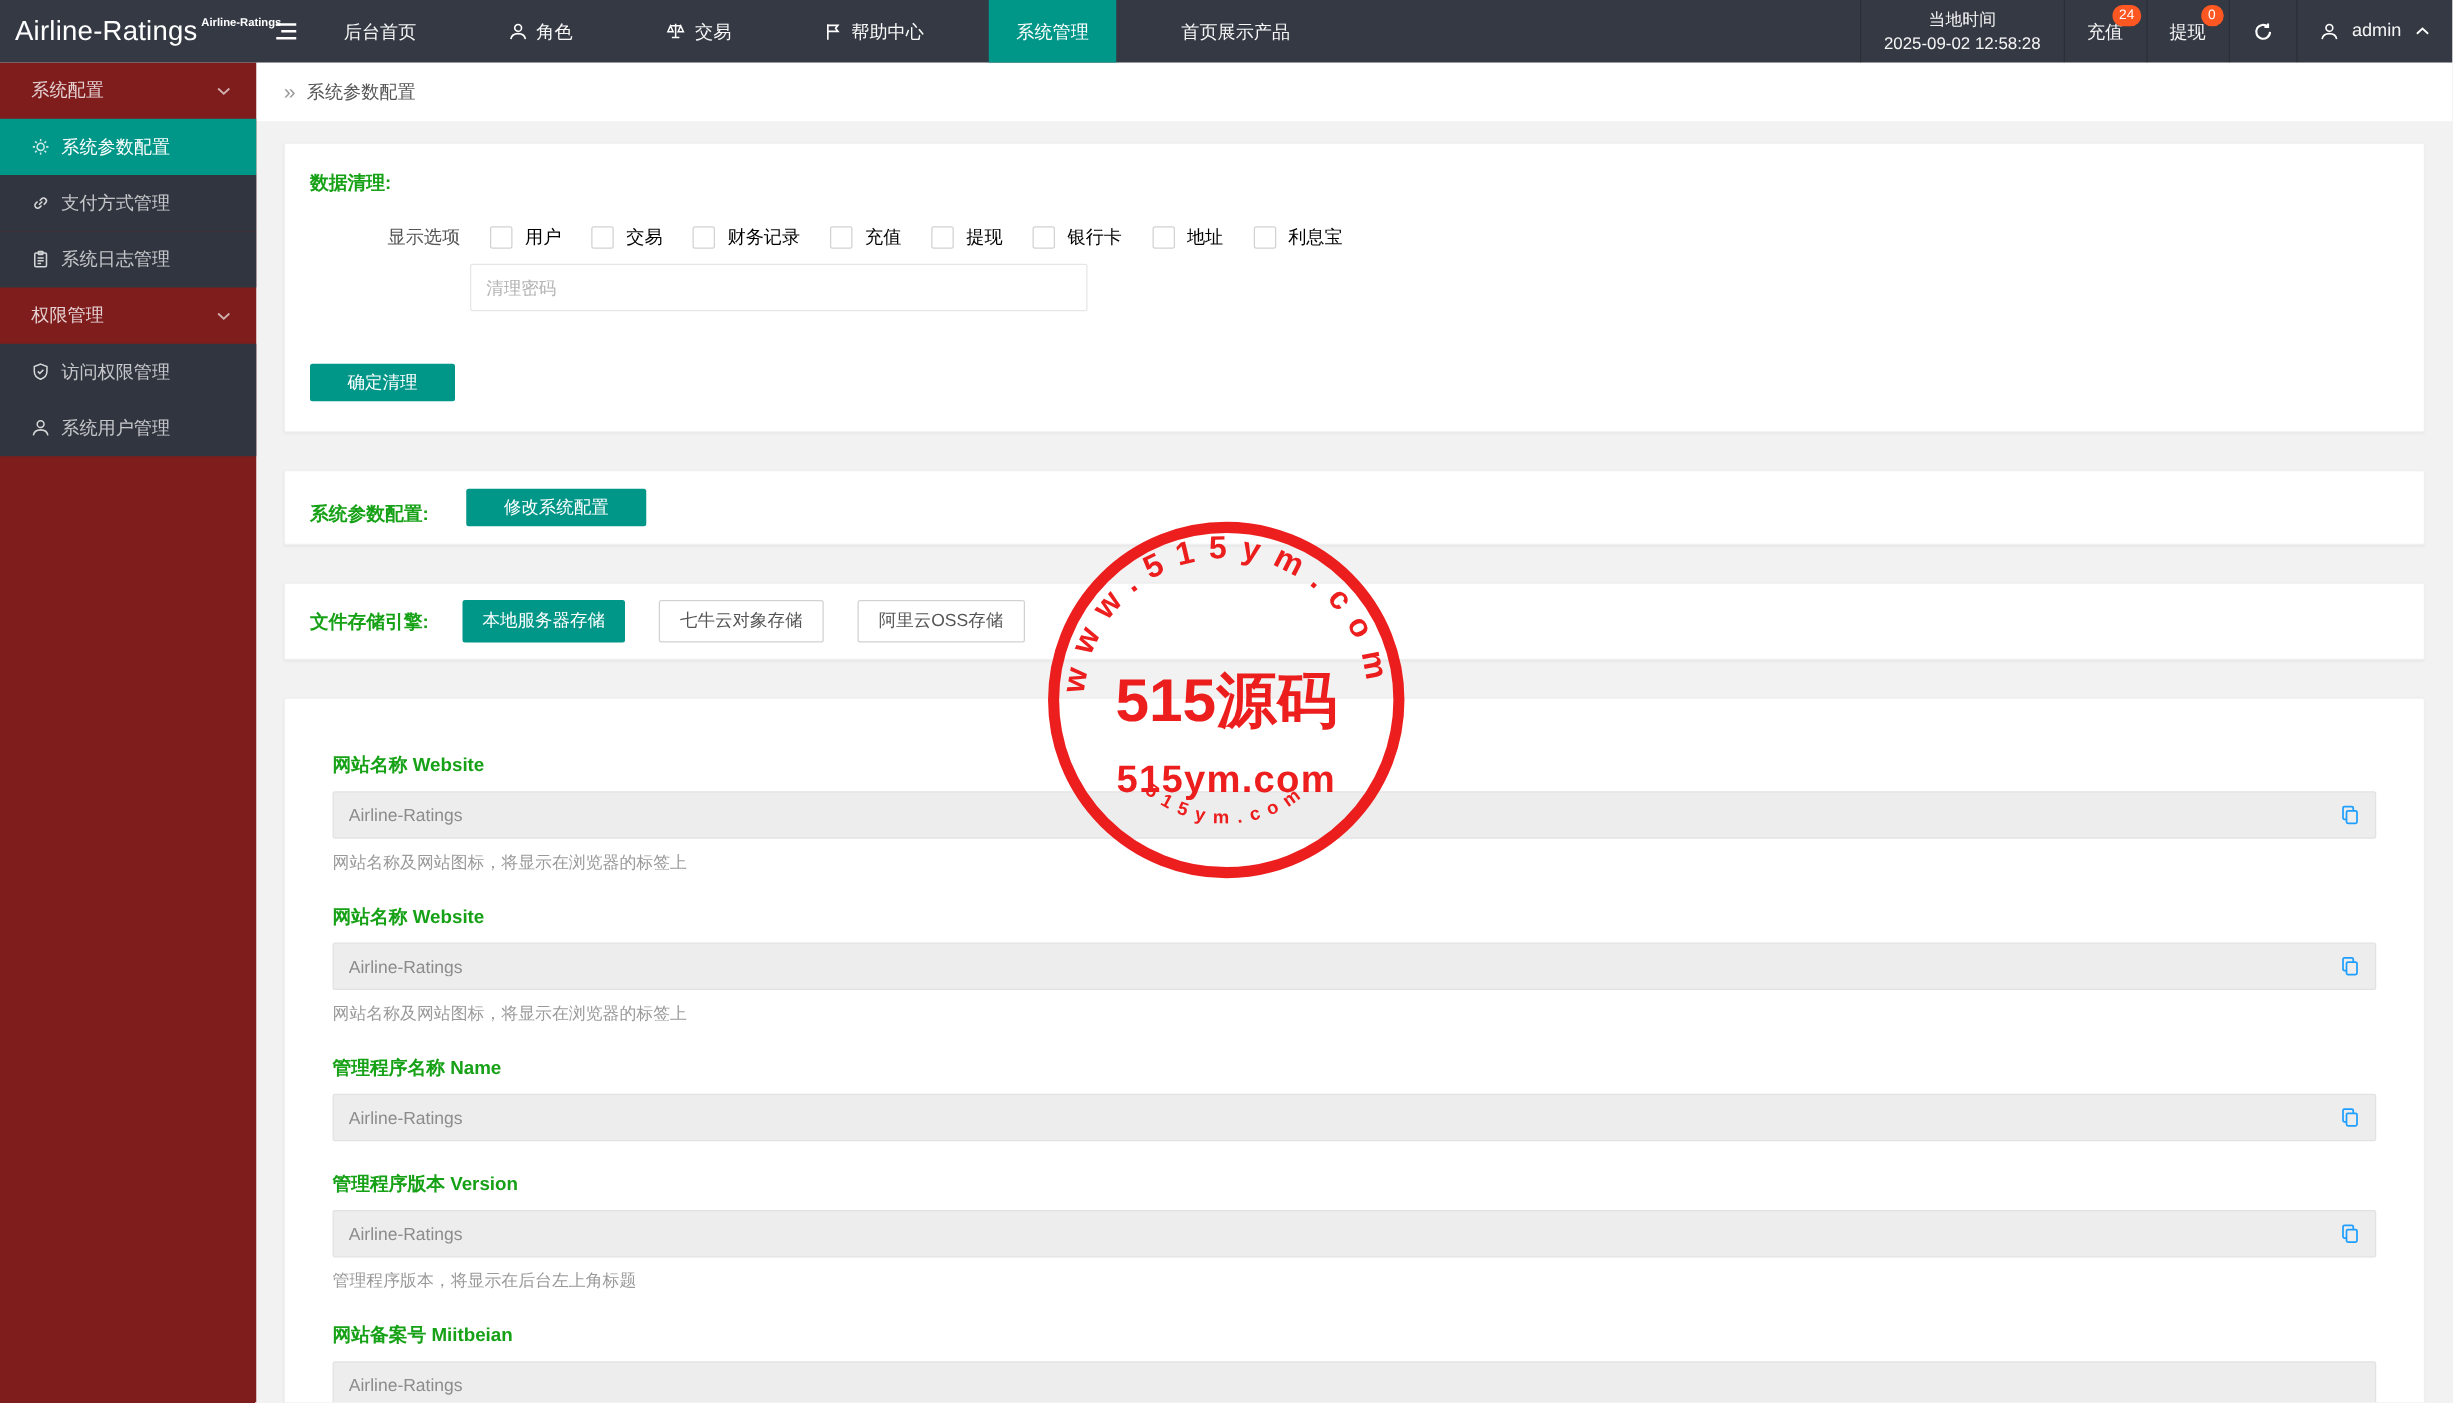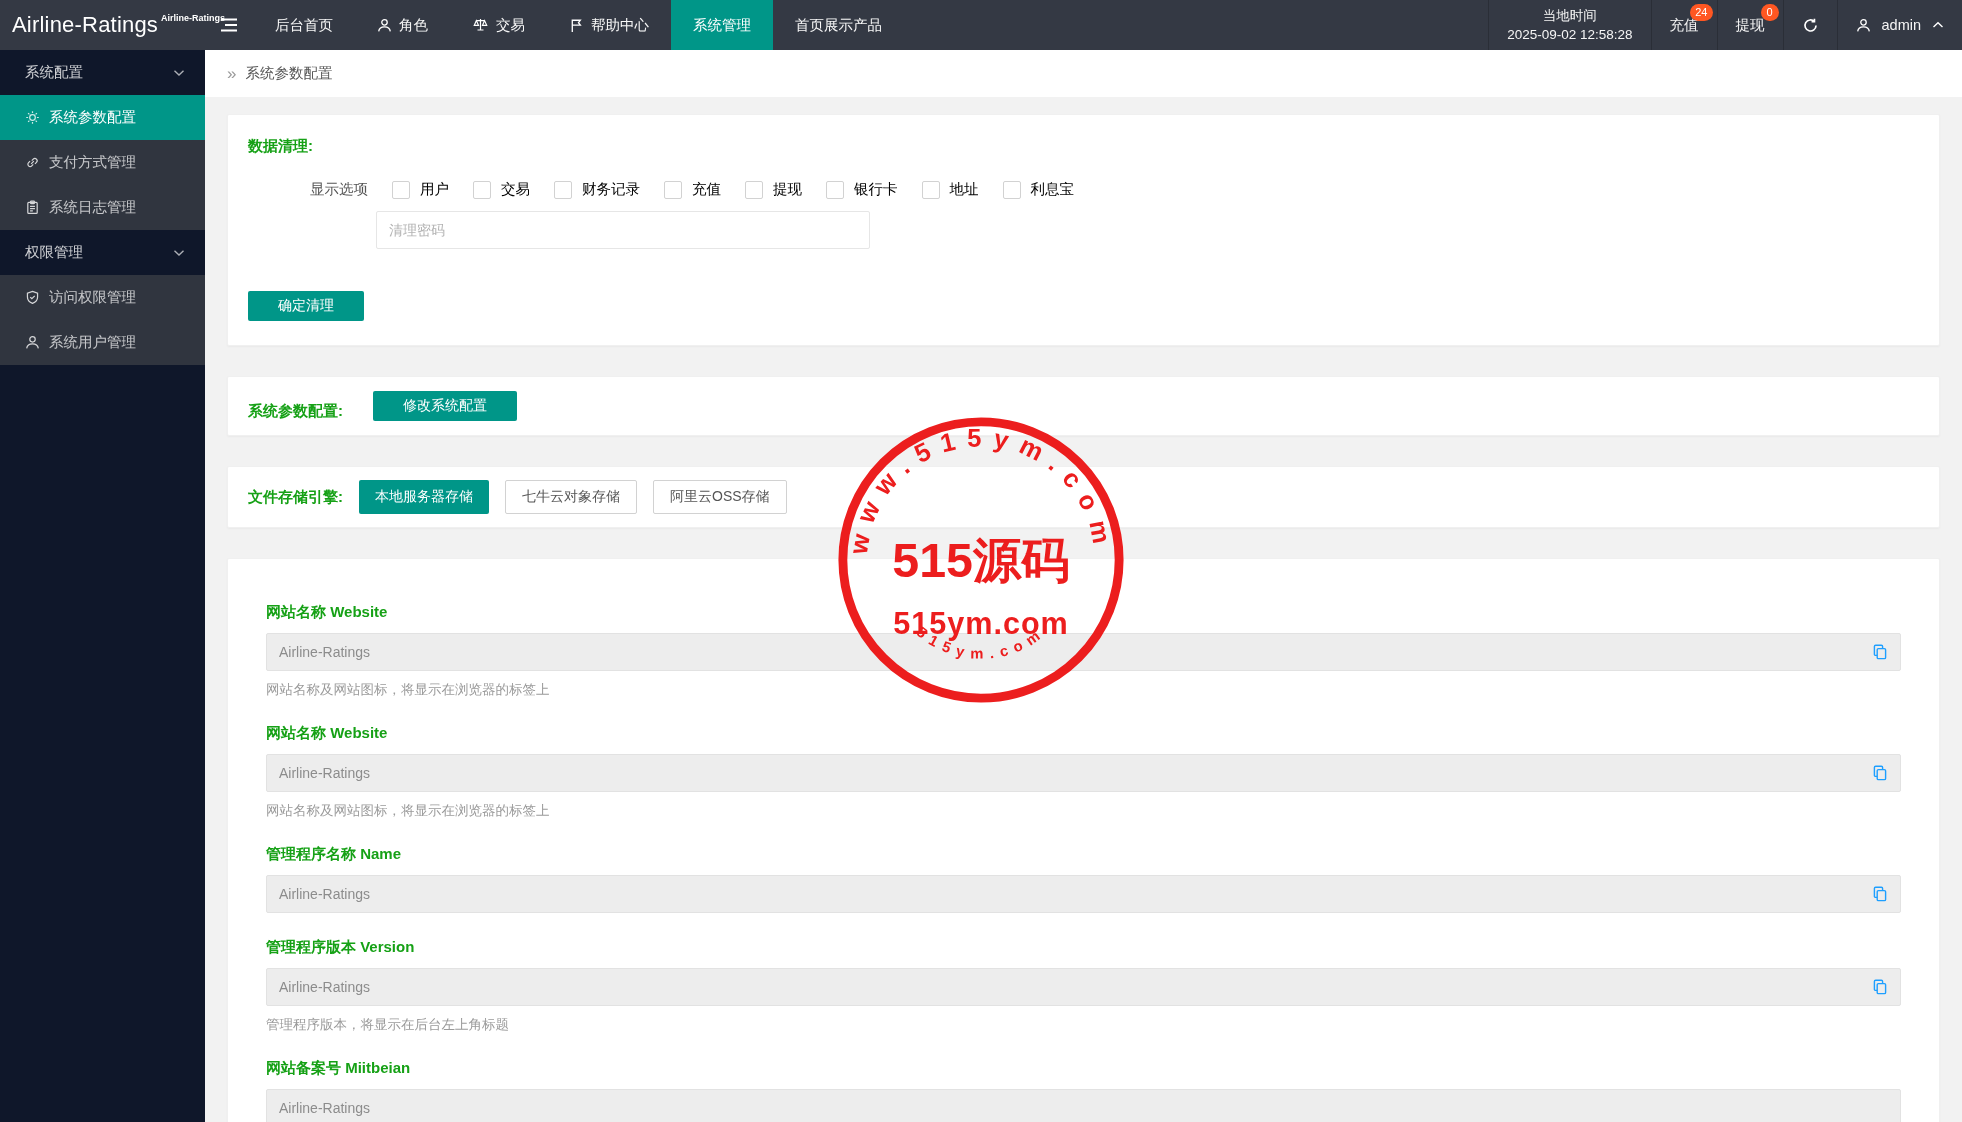--- a/index.html
+++ b/index.html
@@ -19,21 +19,21 @@
   }
   .logo {
     width: 205px; display: flex; align-items: center; padding-left: 12px;
     color: #fff; white-space: nowrap;
   }
   .logo-main { font-size: 22px; font-weight: 500; letter-spacing: .2px; }
   .logo-sup { font-size: 9px; margin-left: 3px; margin-top: -14px; font-weight: 700; }
   .nav-toggle {
     width: 48px; display: flex; align-items: center; justify-content: center; cursor: pointer;
   }
-  .nav-items { display: flex; align-items: stretch; }
+  .nav-items { display: flex; align-items: stretch; gap: 30px; }
   .nav-item {
     display: flex; align-items: center; gap: 7px;
     padding: 0 22px; font-size: 14.5px; color: #f8f8f8; cursor: pointer; white-space: nowrap;
   }
   .nav-item.active { background: #009688; color: #fff; }
   .hdr-right { margin-left: auto; display: flex; align-items: stretch; }
   .hdr-cell {
     display: flex; align-items: center; padding: 0 18px; position: relative;
     font-size: 14.5px; color: #f5f5f5; cursor: pointer; white-space: nowrap;
     border-left: 1px solid rgba(0,0,0,.18);
@@ -42,21 +42,21 @@
   .badge {
     position: absolute; top: 4px; right: 4px;
     min-width: 18px; height: 17px; line-height: 17px; padding: 0 5px;
     background: #ff5722; color: #fff; font-size: 11px; border-radius: 9px; text-align: center;
   }
   .admin-cell { gap: 11px; }
 
   
   .sidebar {
     position: absolute; top: 50px; left: 0; bottom: 0; width: 205px;
-    background: #0f172a; z-index: 10;
+    background: #7f1d1d; z-index: 10;
   }
   .side-section-title {
     height: 45px; display: flex; align-items: center;
     padding: 0 20px 0 25px; color: rgba(255,255,255,.8); font-size: 14.5px; cursor: pointer;
   }
   .side-section-title .chev { margin-left: auto; opacity: .65; }
   .side-item {
     height: 45px; display: flex; align-items: center; gap: 9px;
     padding-left: 25px; background: #30353f;
     color: rgba(255,255,255,.72); font-size: 14.5px; cursor: pointer;
@@ -101,21 +101,21 @@
   .btn {
     display: inline-flex; align-items: center; justify-content: center;
     height: 30px; padding: 0 30px; border-radius: 2px; border: none;
     background: #009688; color: #fff; font-size: 14px; cursor: pointer; white-space: nowrap;
     font-family: "Liberation Sans", "DejaVu Sans", sans-serif;
   }
   .cleanup-submit { margin-top: 42px; }
 
   .card-params { padding: 14px 20px; display: flex; align-items: flex-end; gap: 30px; }
 
-  .card-storage { padding: 13px 20px; display: flex; align-items: center; gap: 16px; }
+  .card-storage { padding: 13px 20px; display: flex; align-items: center; gap: 27px; }
   .btn-storage { height: 34px; padding: 0 16px; font-size: 14px; }
   .btn-outline {
     background: #fff; color: #555; border: 1px solid #d2d2d2;
   }
 
   .card-form { padding: 44px 38px 30px; }
   .field { margin-bottom: 25px; }
   .field-label { margin-bottom: 11px; }
   .input-wrap { position: relative; }
   .ro-input {

